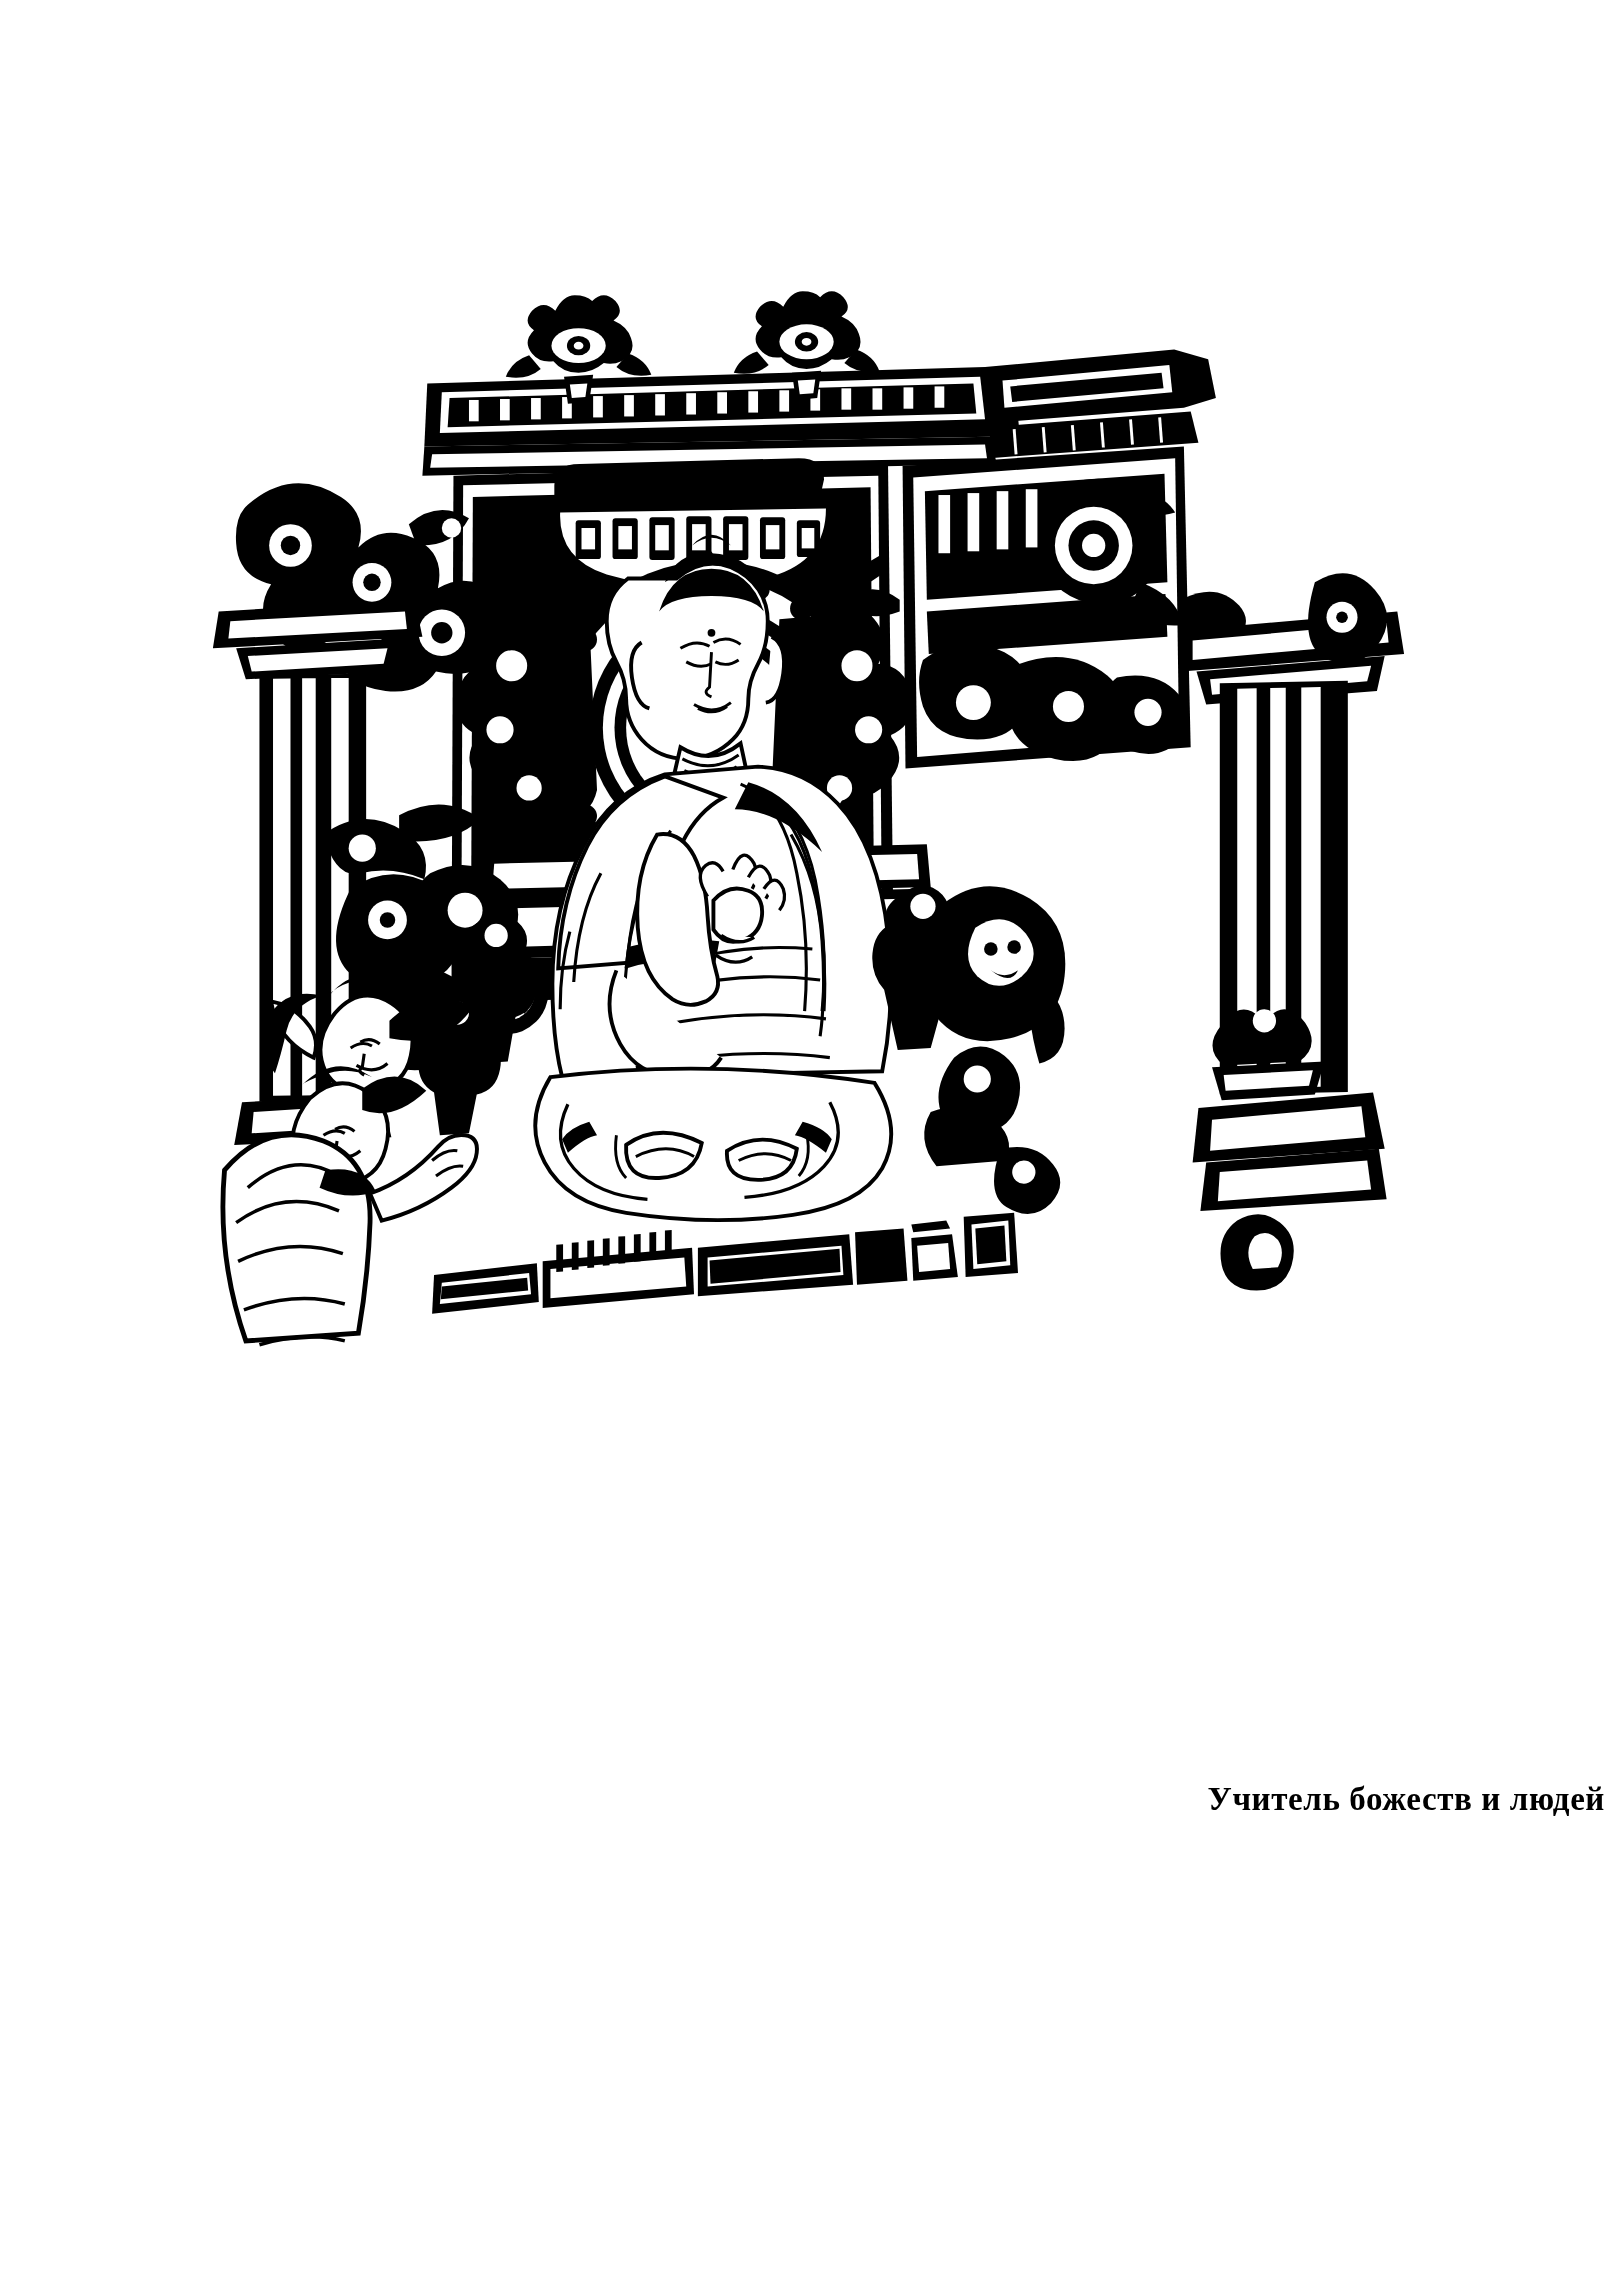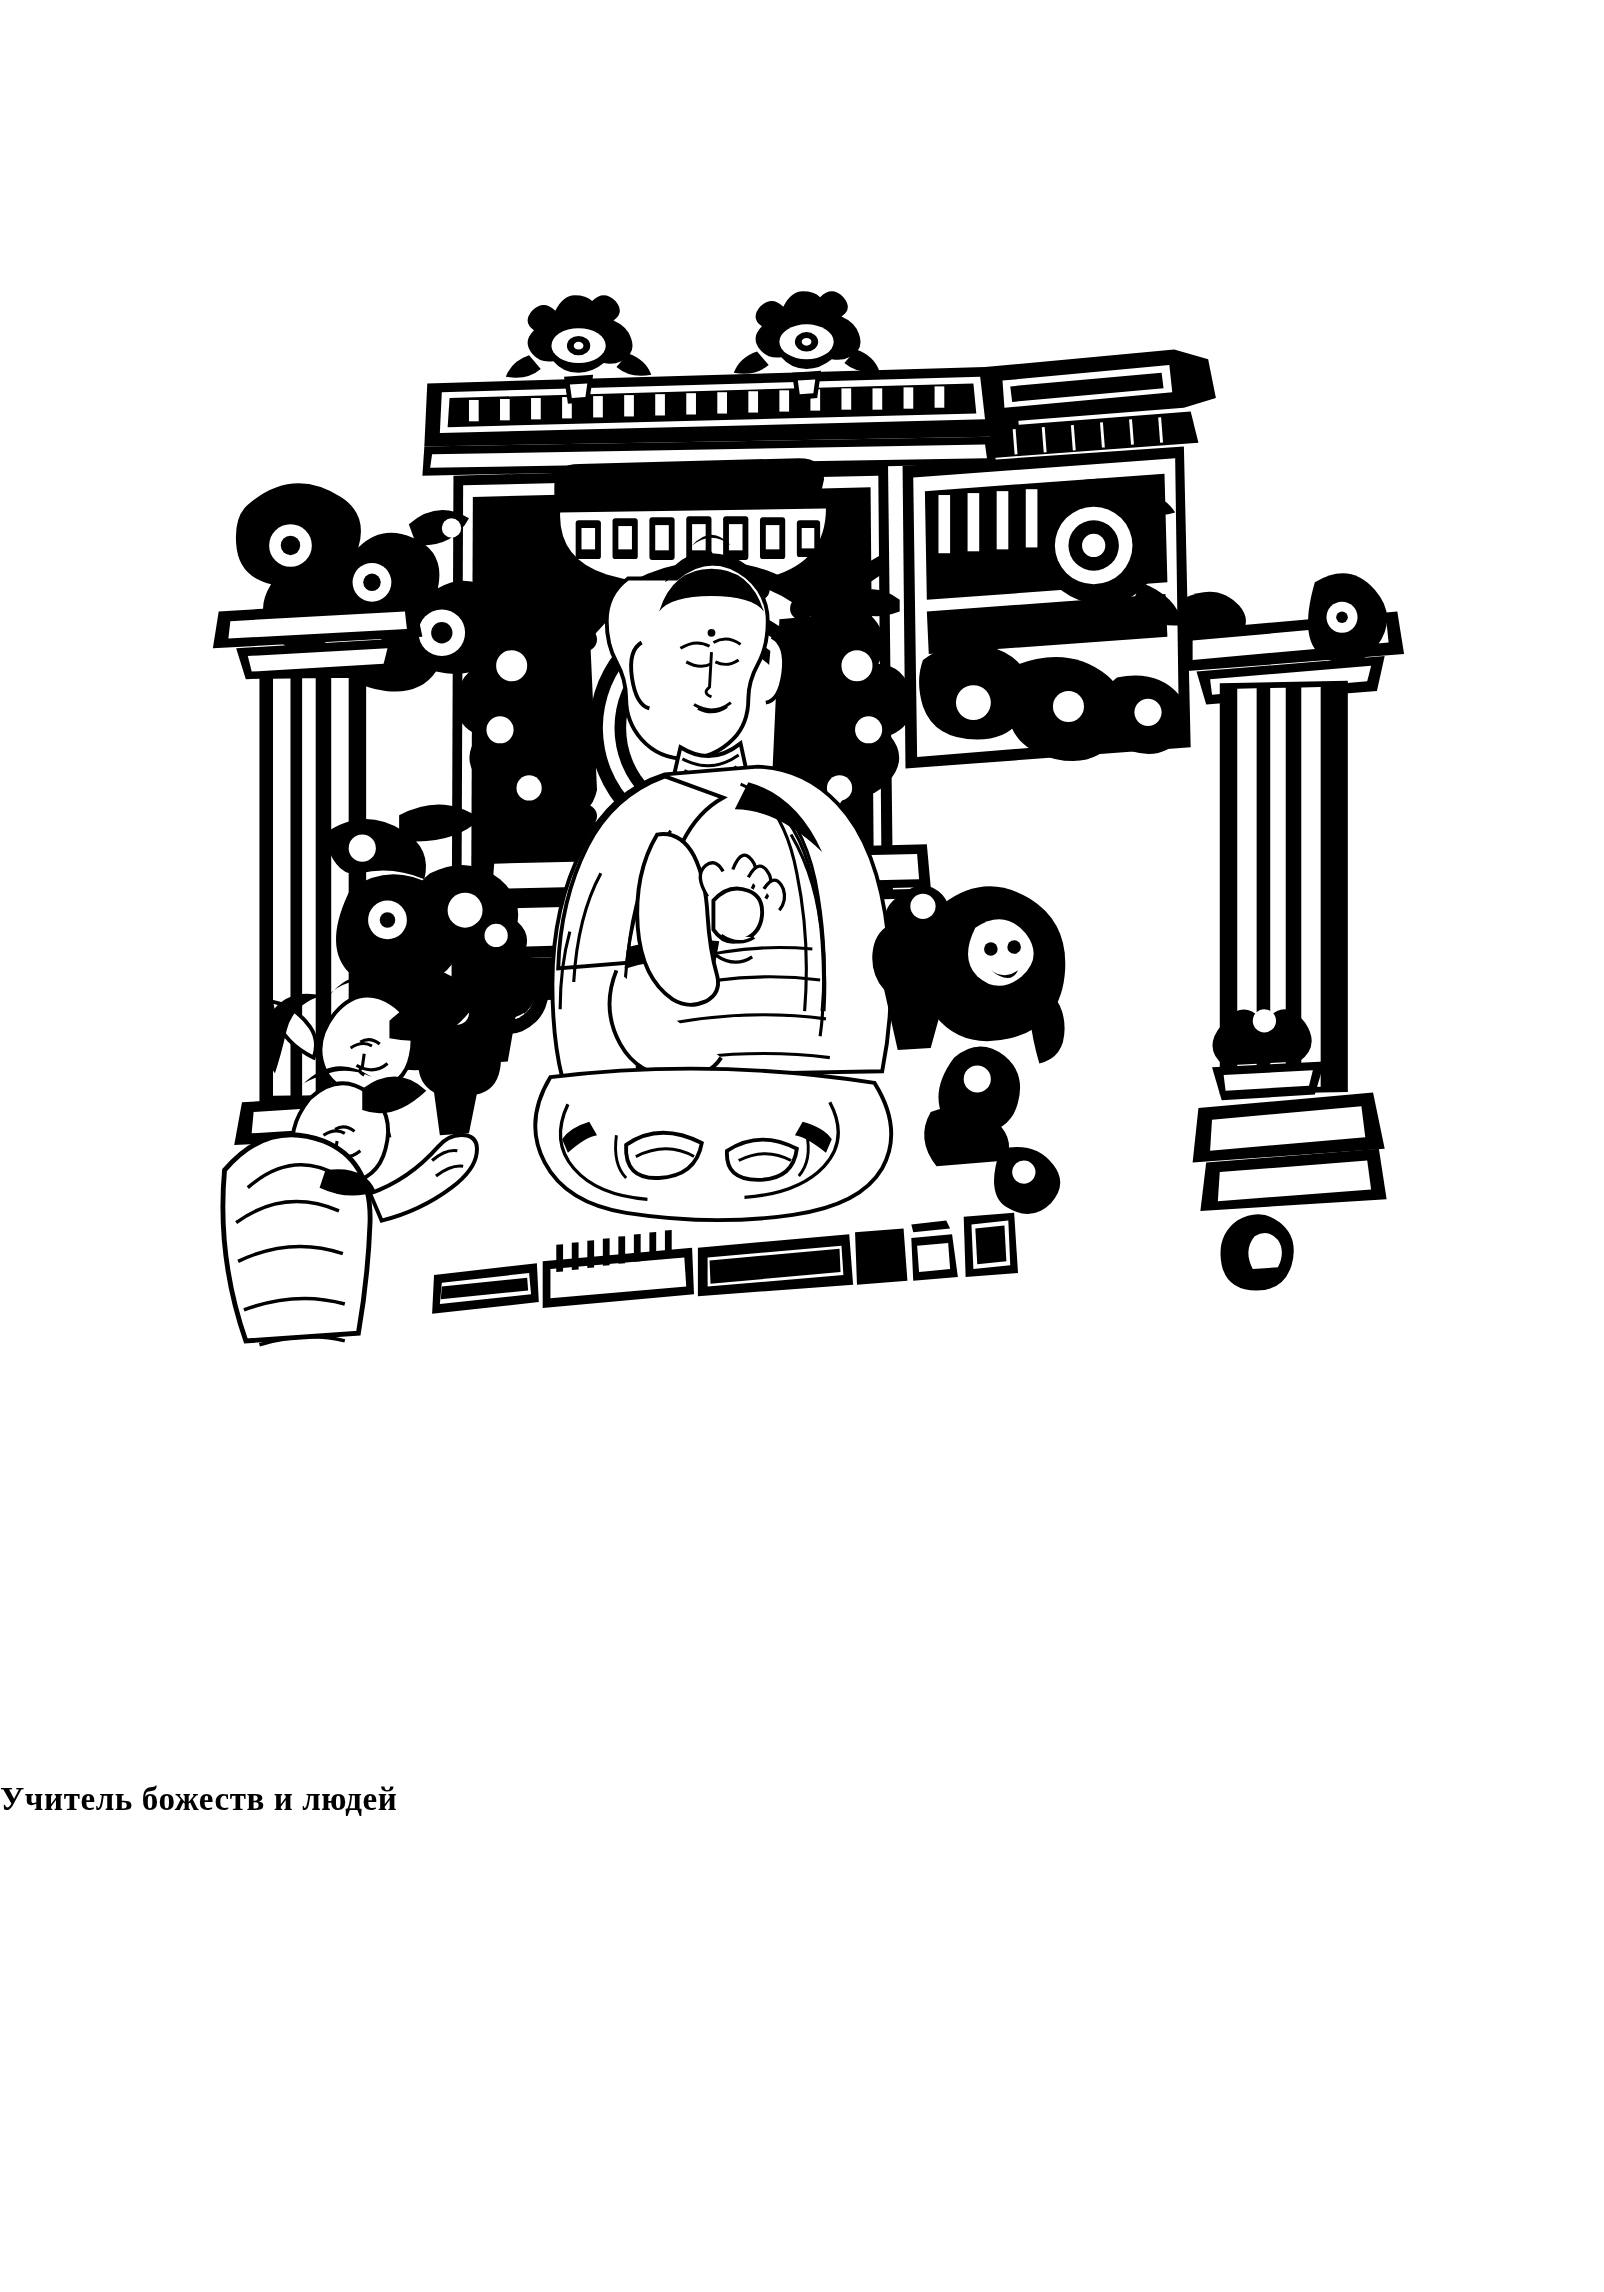--- a/index.html
+++ b/index.html
@@ -29,21 +29,21 @@
   .illustration-wrap svg {
     display: block;
     width: 100%;
     height: 100%;
   }
   .caption {
     position: absolute;
     left: 0;
     right: 0;
     top: 1781px;
-    text-align: left;
+    text-align: right;
     font-family: "Liberation Serif", serif;
     font-weight: bold;
     font-size: 33px;
     letter-spacing: 0.6px;
     color: #000000;
   }
 </style>
 </head>
 <body>
 

